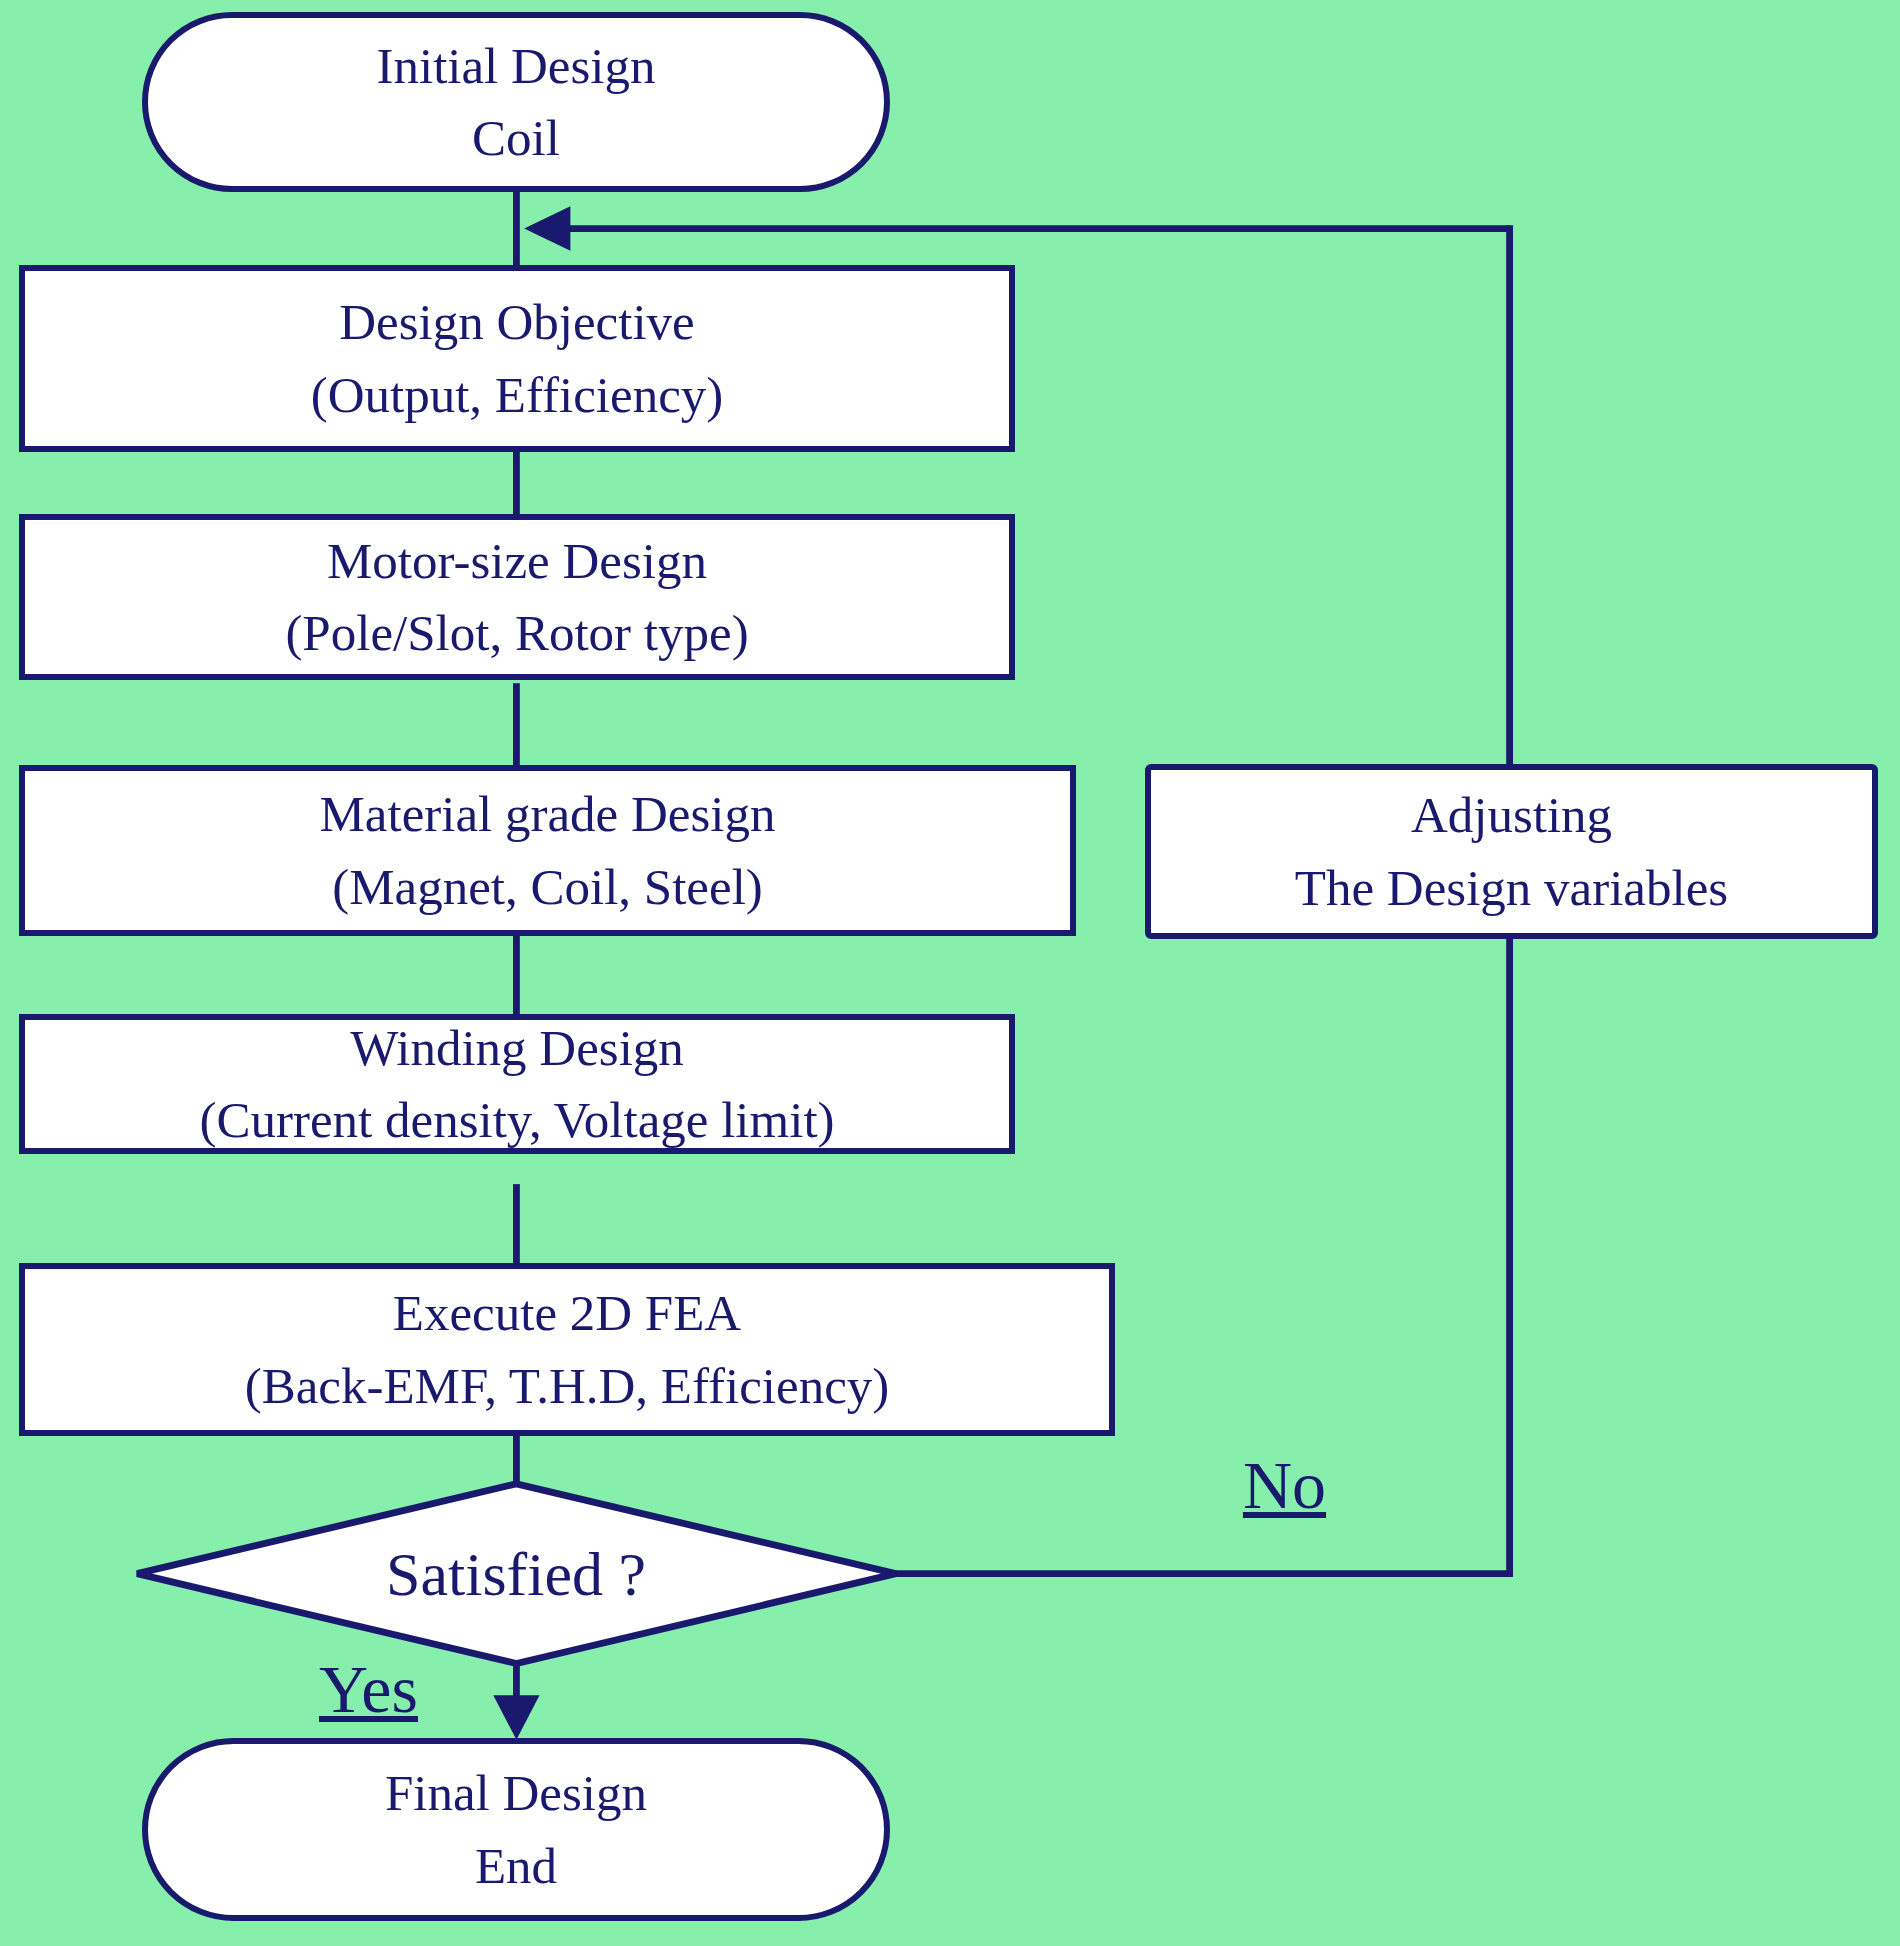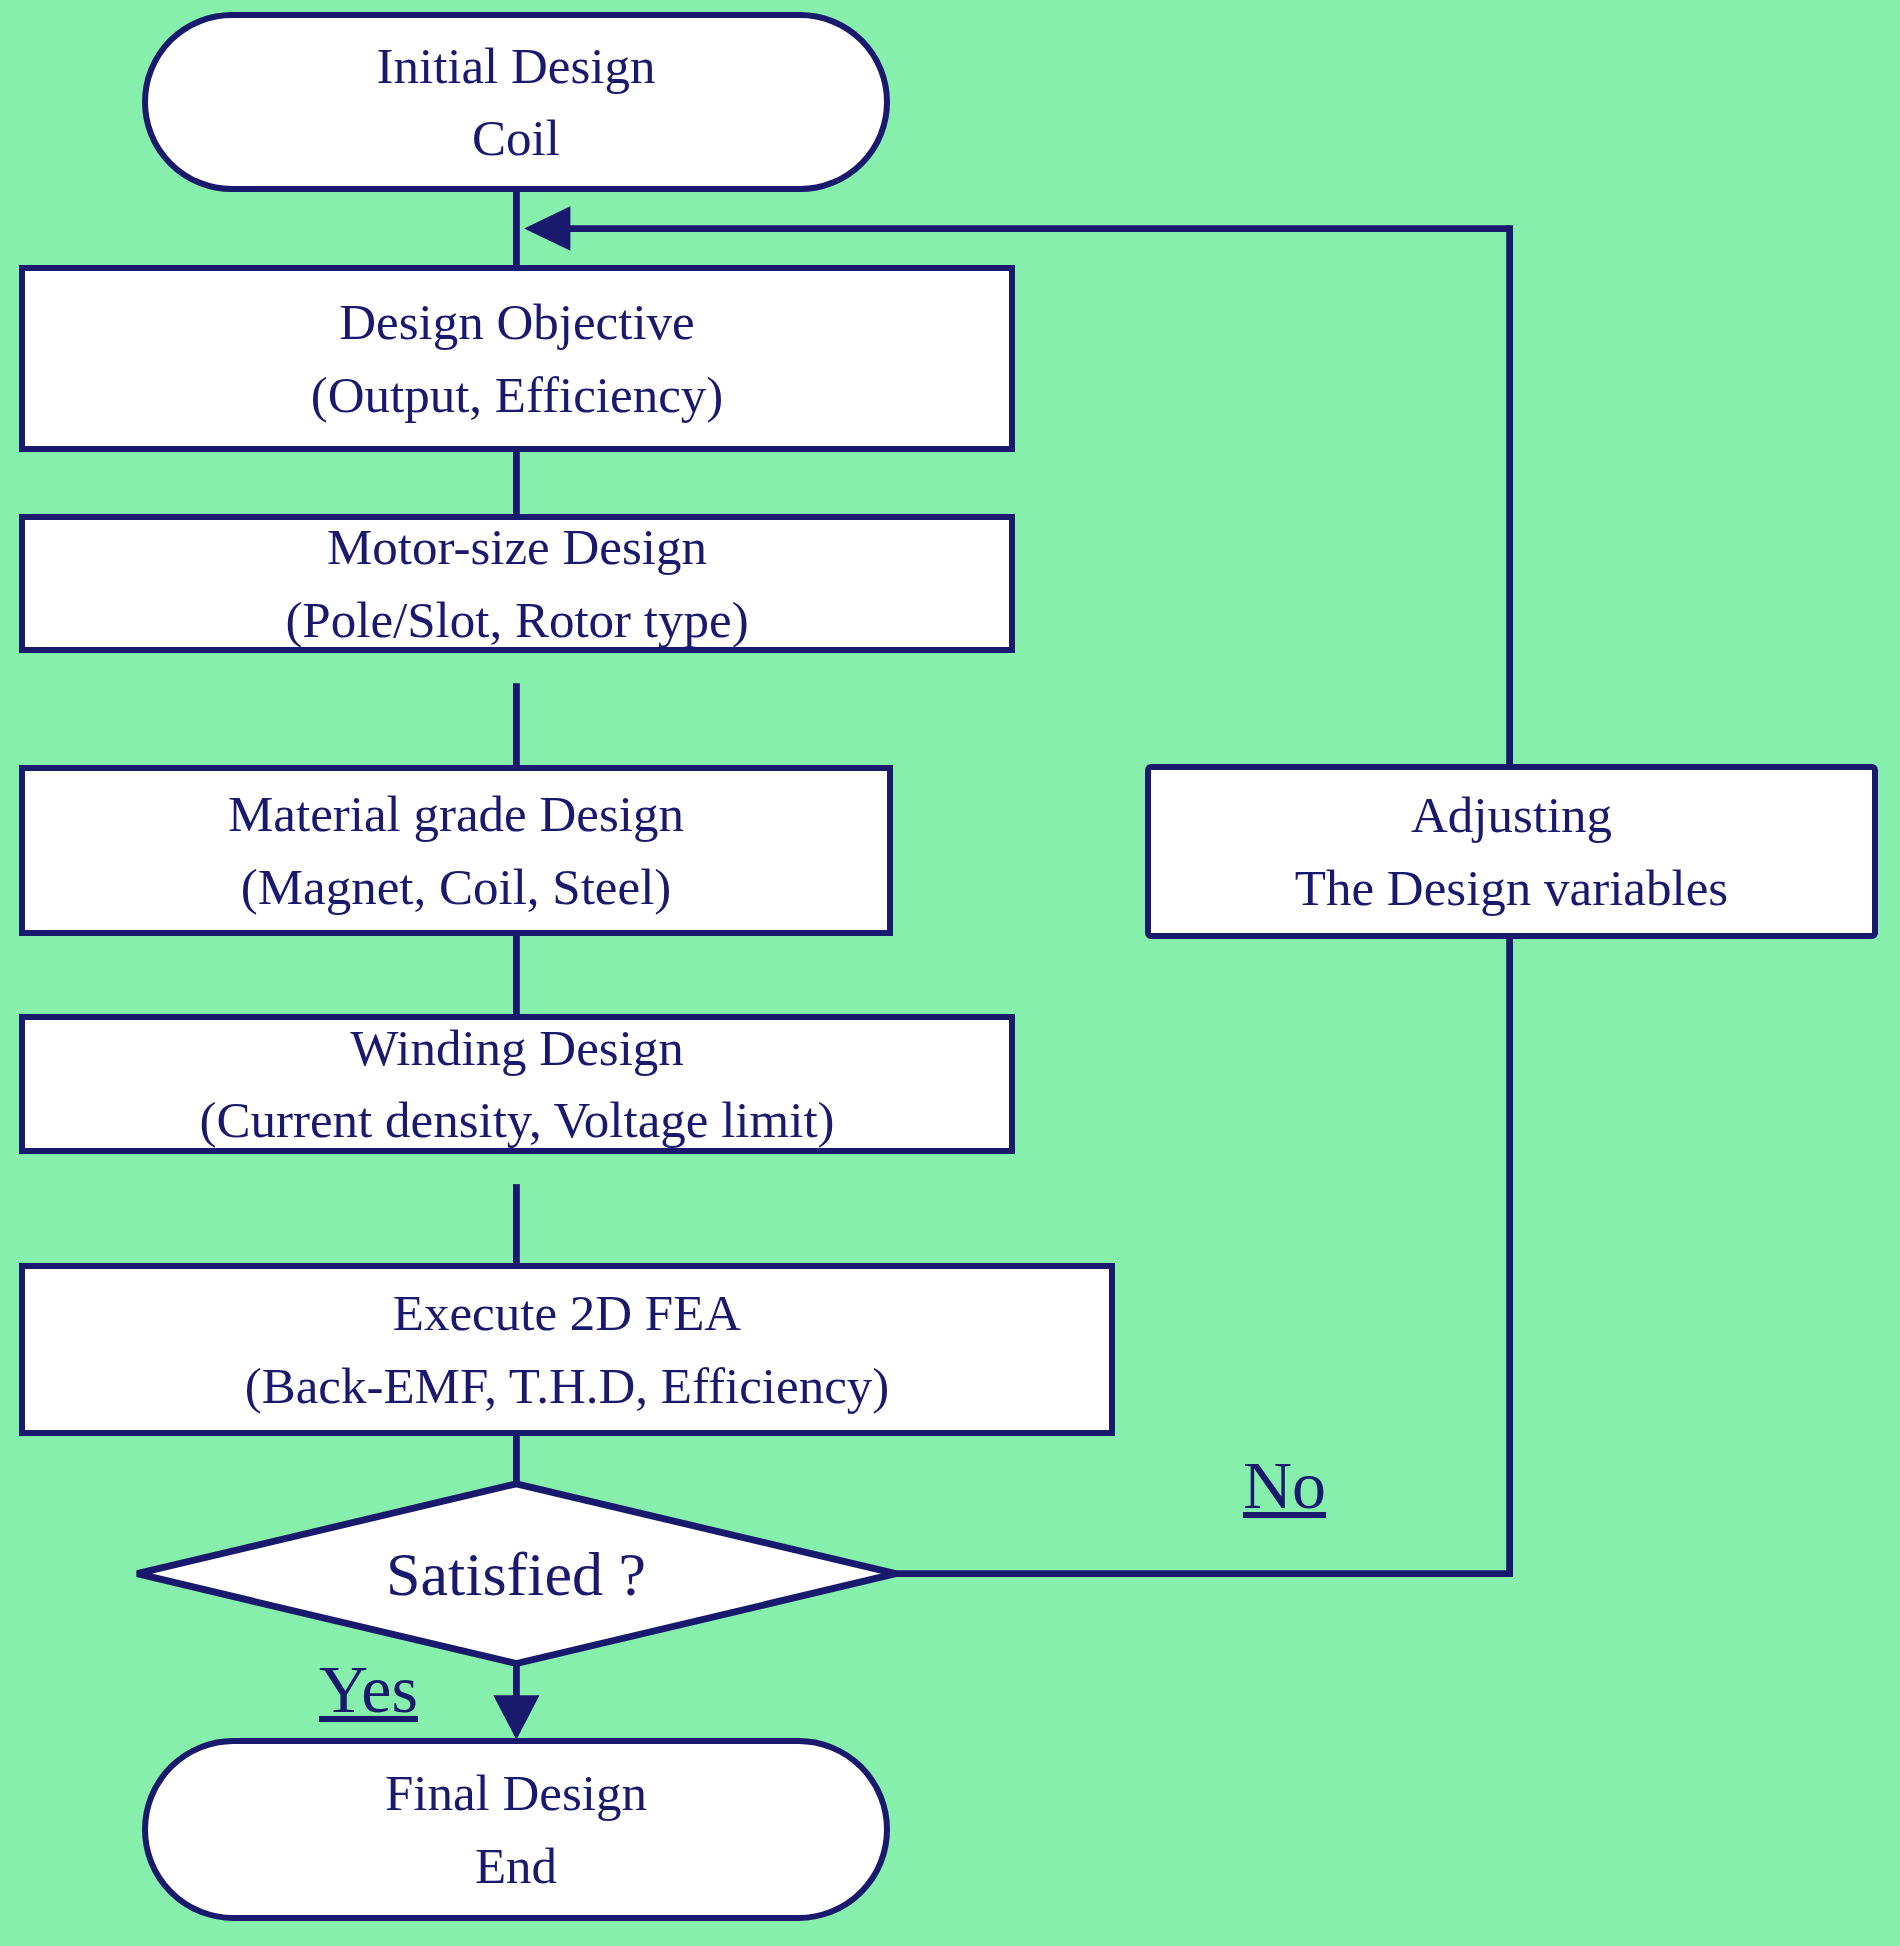--- a/index.html
+++ b/index.html
@@ -71,26 +71,26 @@
   <div class="node terminal" style="left:142px;top:12px;width:748px;height:180px;">
     <span>Initial Design</span>
     <span>Coil</span>
   </div>
 
   <div class="node" style="left:19px;top:265px;width:996px;height:187px;">
     <span>Design Objective</span>
     <span>(Output, Efficiency)</span>
   </div>
 
-  <div class="node" style="left:19px;top:514px;width:996px;height:139px;">
+  <div class="node" style="left:19px;top:514px;width:996px;height:166px;">
     <span>Motor-size Design</span>
     <span>(Pole/Slot, Rotor type)</span>
   </div>
 
-  <div class="node" style="left:19px;top:765px;width:874px;height:171px;">
+  <div class="node" style="left:19px;top:765px;width:1057px;height:171px;">
     <span>Material grade Design</span>
     <span>(Magnet, Coil, Steel)</span>
   </div>
 
   <div class="node" style="left:19px;top:1014px;width:996px;height:140px;">
     <span>Winding Design</span>
     <span>(Current density, Voltage limit)</span>
   </div>
 
   <div class="node" style="left:19px;top:1263px;width:1096px;height:173px;">

